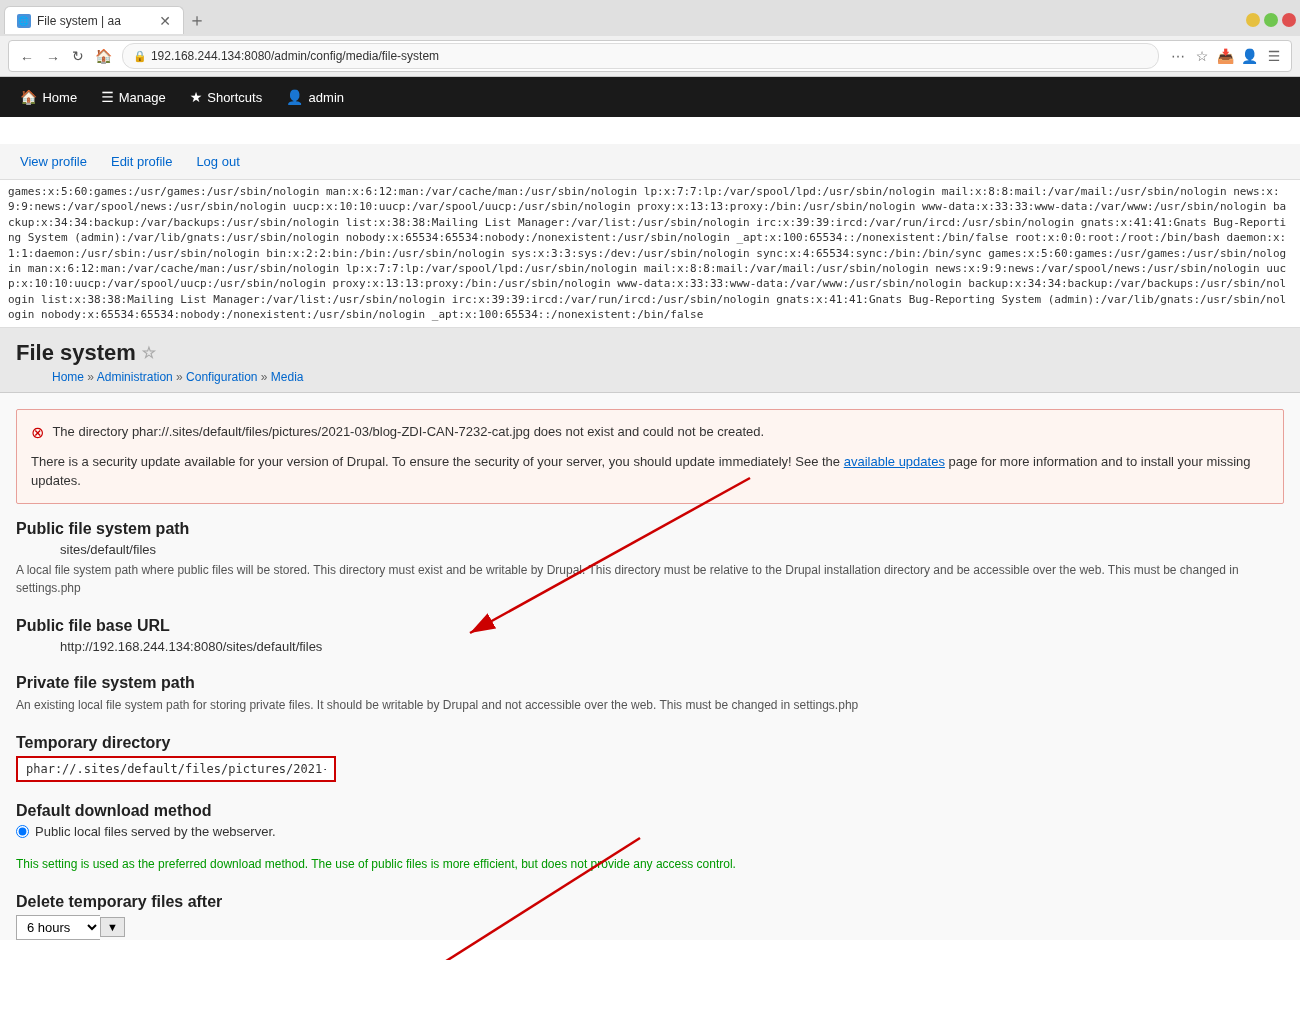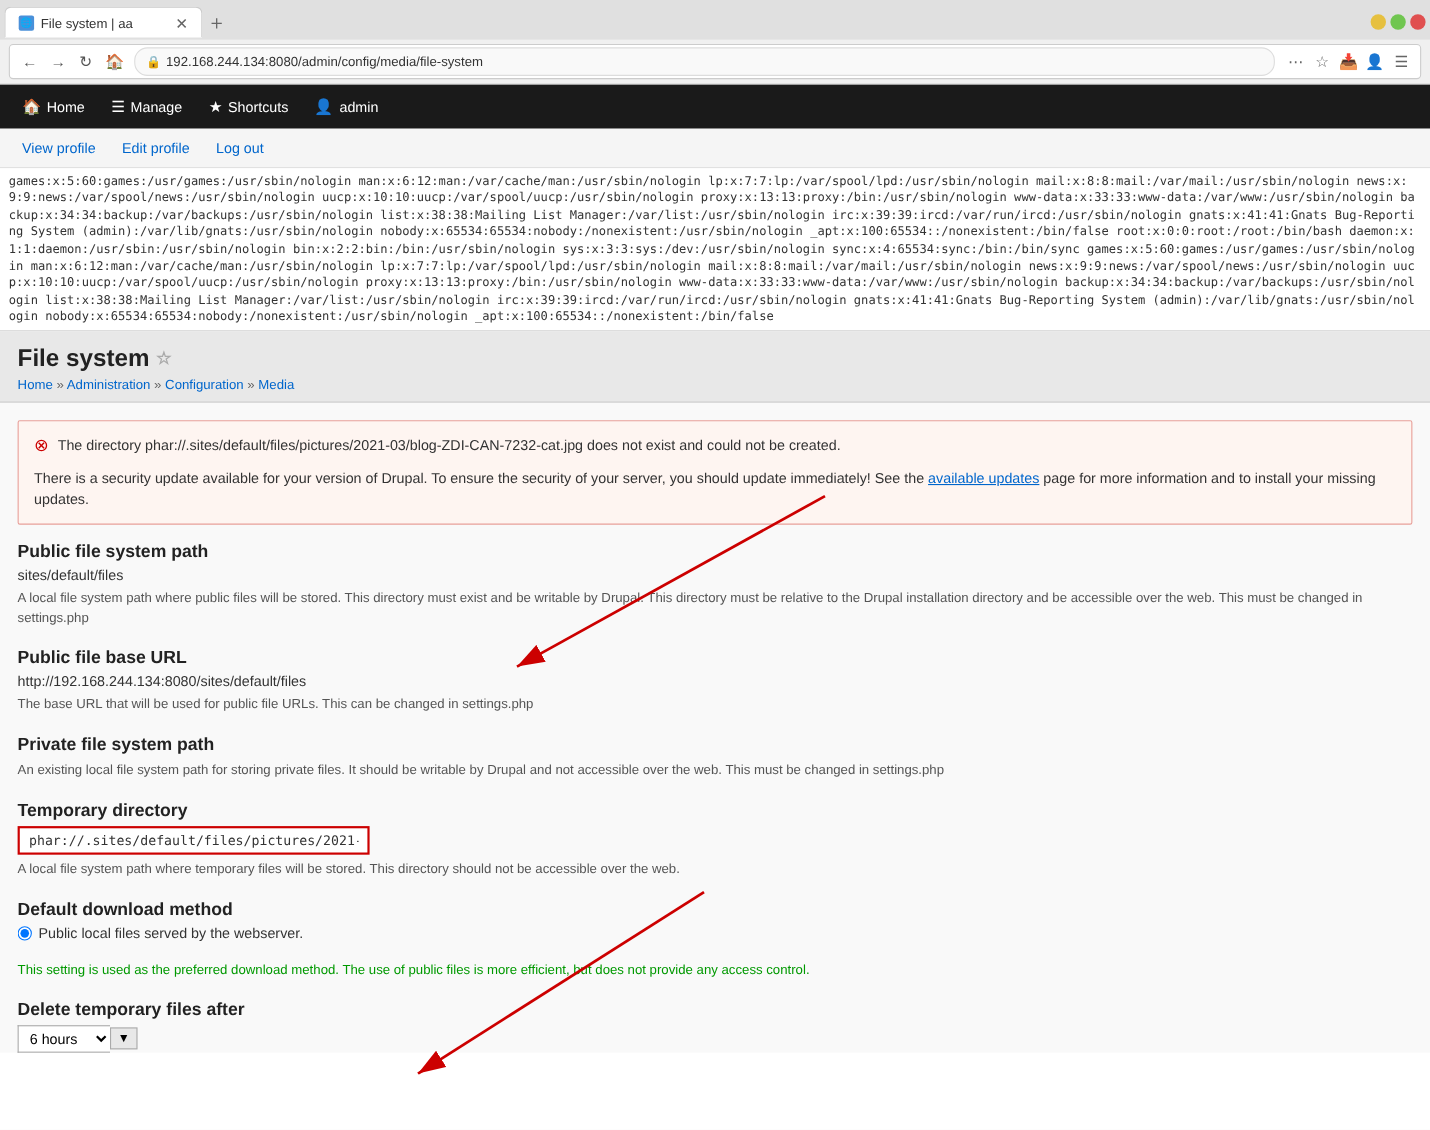--- a/index.html
+++ b/index.html
@@ -85,20 +85,21 @@
     }
     .drupal-nav-icon { font-size:14px; }
 
     
     .user-menu-bar {
       background:#f5f5f5;
       border-bottom:1px solid #ddd;
       display:flex; align-items:center;
       padding:6px 8px; gap:0;
       height:36px;
+      margin-top:27px;
     }
     .user-menu-link {
       color:#0066cc; font-size:13px; cursor:pointer;
       padding:0 12px; background:none;border:none;
       text-decoration:none;
     }
 
     
     .log-content {
       background:#fff;
@@ -122,21 +123,21 @@
       background:#e8e8e8;
       padding:12px 16px 8px 16px;
       border-bottom:1px solid #ccc;
     }
     .page-title {
       font-size:22px; font-weight:bold; color:#222;
       display:flex;align-items:center;gap:6px;text-align:center;
     }
     .star-icon { font-size:16px;color:#aaa;cursor:pointer; }
     .breadcrumb {
-      font-size:12px; color:#666; margin-top:4px;
+      font-size:12px; color:#666; margin-top:4px;margin-left:36px;
     }
     .breadcrumb a { color:#0066cc; text-decoration:none; }
 
     
     .error-box {
       border:1px solid #e8a09a;
       background:#fef5f1;
       margin:16px 16px;
       padding:12px 14px;
       border-radius:2px;
@@ -155,21 +156,21 @@
     .form-section {
       padding:0 16px;
     }
     .field-group {
       margin-bottom:20px;
     }
     .field-label {
       font-weight:bold; font-size:16px; color:#222; margin-bottom:4px;
     }
     .field-value {
-      font-size:13px; color:#333; margin-bottom:4px;
+      font-size:13px; color:#333; margin-bottom:4px;margin-left:44px;
     }
     .field-description {
       font-size:12px; color:#555; line-height:1.5;
     }
     .field-input {
       border:2px solid #cc0000;
       padding:4px 8px;
       font-size:12px;
       font-family:monospace;
       color:#333;
@@ -307,32 +308,30 @@
 
     <div class="field-group">
       <div class="field-label">Public file system path</div>
       <div class="field-value">sites/default/files</div>
       <div class="field-description">A local file system path where public files will be stored. This directory must exist and be writable by Drupal. This directory must be relative to the Drupal installation directory and be accessible over the web. This must be changed in settings.php</div>
     </div>
 
     <div class="field-group">
       <div class="field-label">Public file base URL</div>
       <div class="field-value">http://192.168.244.134:8080/sites/default/files</div>
-      <div class="field-description">The base URL that will be used for public file URLs. This can be changed in settings.php</div>
     </div>
 
     <div class="field-group">
       <div class="field-label">Private file system path</div>
       <div class="field-description">An existing local file system path for storing private files. It should be writable by Drupal and not accessible over the web. This must be changed in settings.php</div>
     </div>
 
     <div class="field-group">
       <div class="field-label">Temporary directory</div>
       <input class="field-input" type="text" value="phar://.sites/default/files/pictures/2021-03/blog-ZDI-CAN-" style="">
-      <div class="field-description">A local file system path where temporary files will be stored. This directory should not be accessible over the web.</div>
     </div>
 
     <div class="field-group">
       <div class="field-label">Default download method</div>
       <label class="radio-label">
         <input type="radio" name="download_method" checked="" style="">
         <span>Public local files served by the webserver.</span>
       </label>
       <div class="field-description" style="color:#009900;margin-top:4px;">This setting is used as the preferred download method. The use of public files is more efficient, but does not provide any access control.</div>
     </div>

